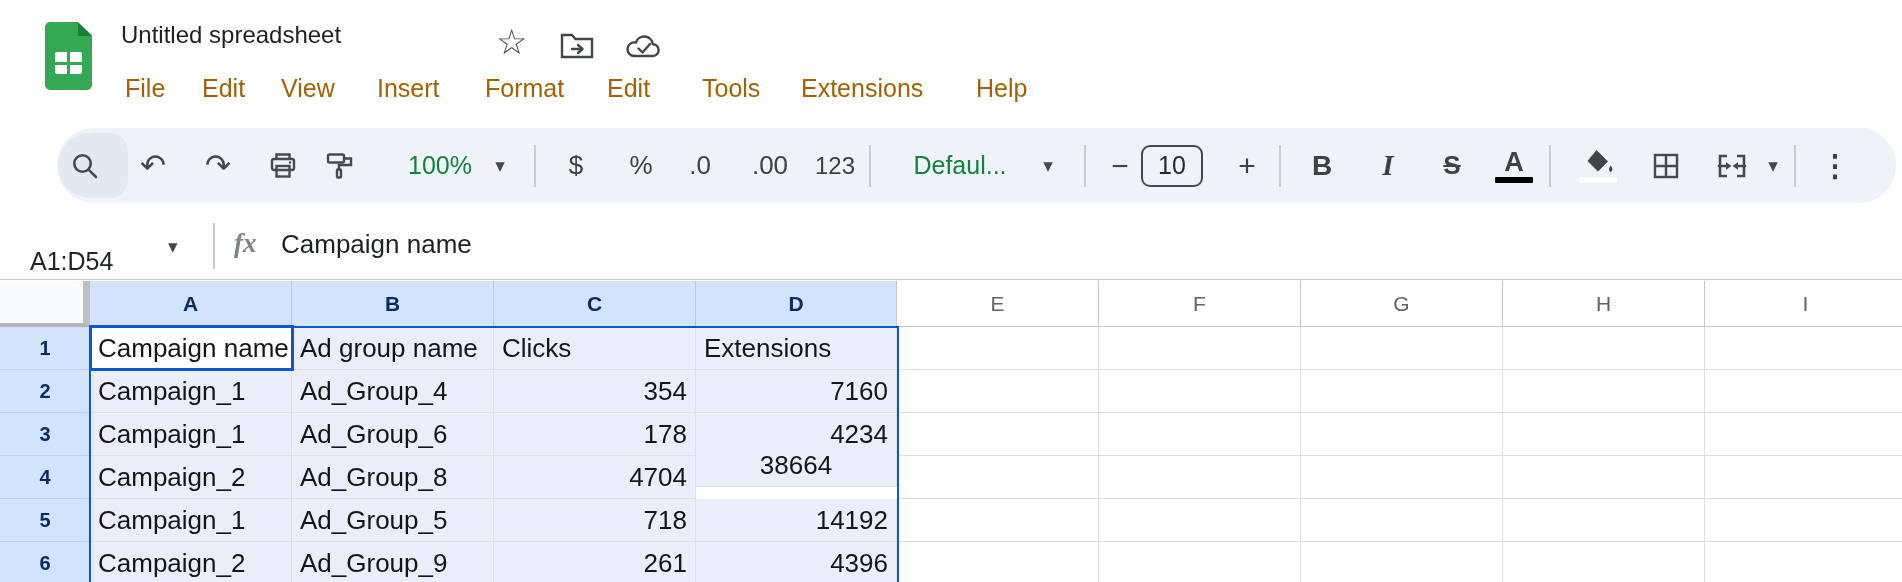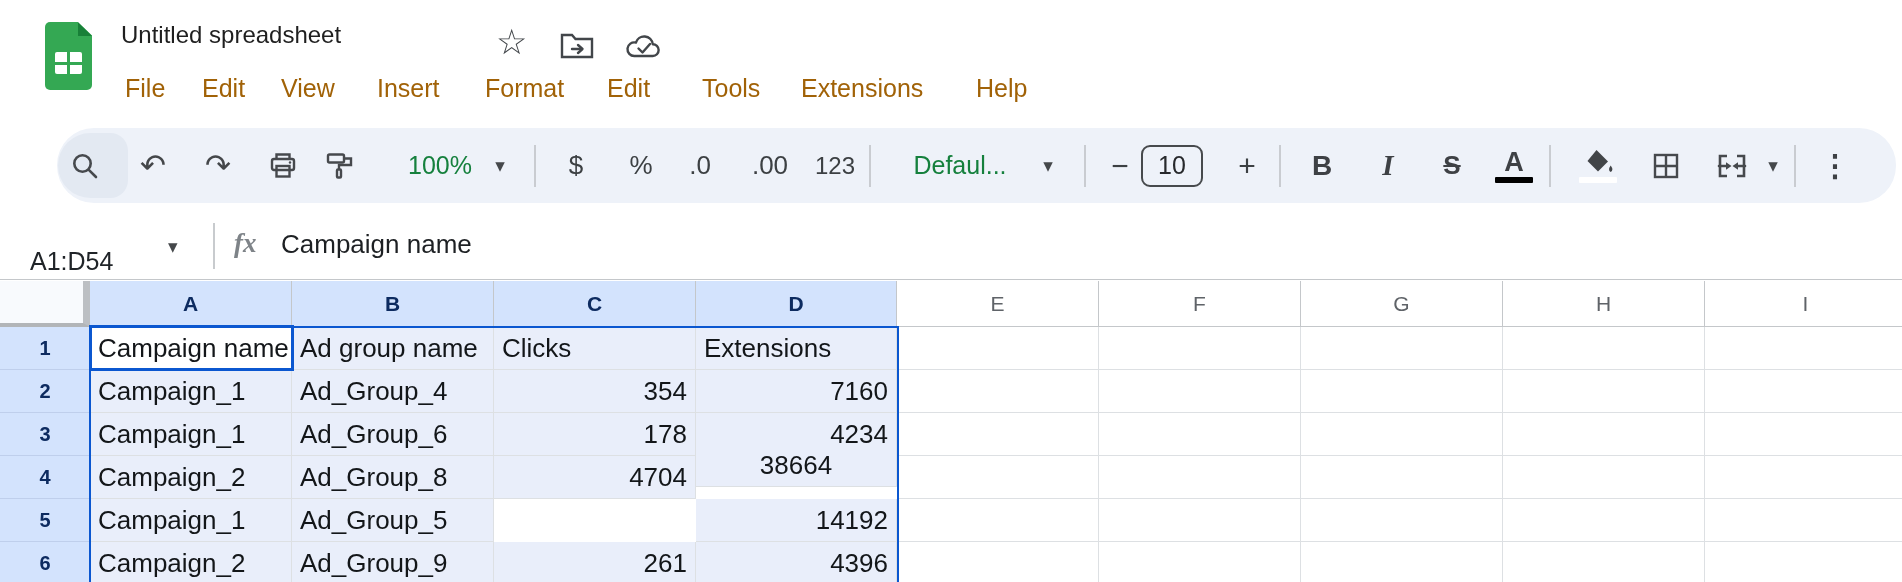--- a/index.html
+++ b/index.html
@@ -257,20 +257,21 @@
       <div class="cell sel num" style="left: 494px; top: 176px; width: 202px;">4704</div>
       <div class="cell sel num" style="left: 696px; top: 164px; width: 201px; text-align: center;">38664</div>
       <div class="cell" style="left: 897px; top: 176px; width: 202px;"></div>
       <div class="cell" style="left: 1099px; top: 176px; width: 202px;"></div>
       <div class="cell" style="left: 1301px; top: 176px; width: 202px;"></div>
       <div class="cell" style="left: 1503px; top: 176px; width: 202px;"></div>
       <div class="cell" style="left: 1705px; top: 176px; width: 202px;"></div>
       <div class="row-header" style="top: 219px;">5</div>
       <div class="cell sel" style="left: 90px; top: 219px; width: 202px;">Campaign_1</div>
       <div class="cell sel" style="left: 292px; top: 219px; width: 202px;">Ad_Group_5</div>
+      <div class="cell sel num" style="left: 494px; top: 219px; width: 202px;">718</div>
       <div class="cell sel num" style="left: 696px; top: 219px; width: 201px;">14192</div>
       <div class="cell" style="left: 897px; top: 219px; width: 202px;"></div>
       <div class="cell" style="left: 1099px; top: 219px; width: 202px;"></div>
       <div class="cell" style="left: 1301px; top: 219px; width: 202px;"></div>
       <div class="cell" style="left: 1503px; top: 219px; width: 202px;"></div>
       <div class="cell" style="left: 1705px; top: 219px; width: 202px;"></div>
       <div class="row-header" style="top: 262px;">6</div>
       <div class="cell sel" style="left: 90px; top: 262px; width: 202px;">Campaign_2</div>
       <div class="cell sel" style="left: 292px; top: 262px; width: 202px;">Ad_Group_9</div>
       <div class="cell sel num" style="left: 494px; top: 262px; width: 202px;">261</div>

